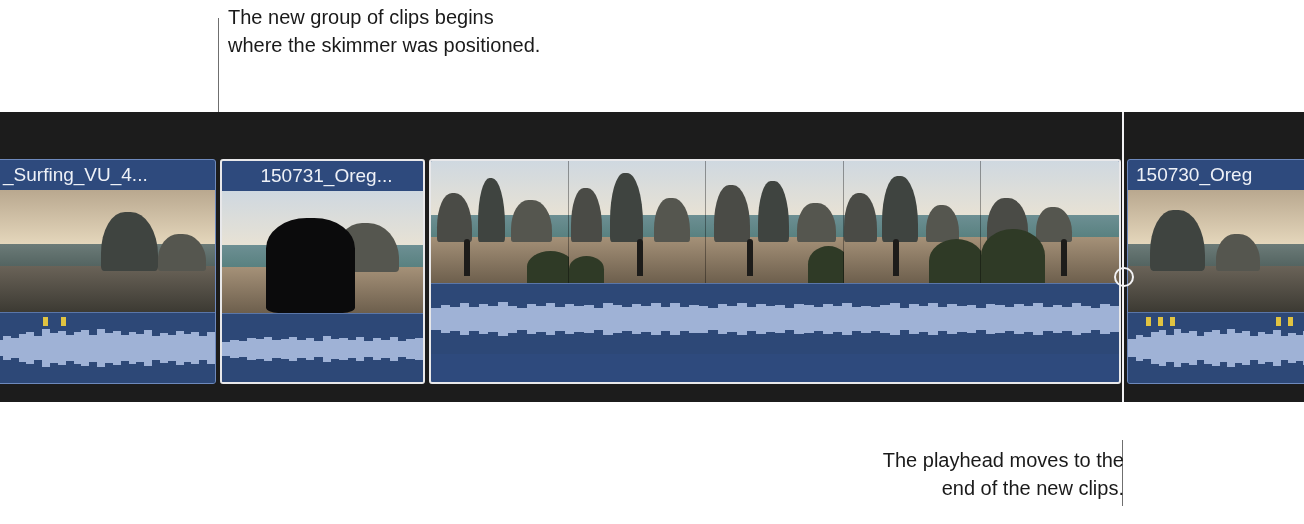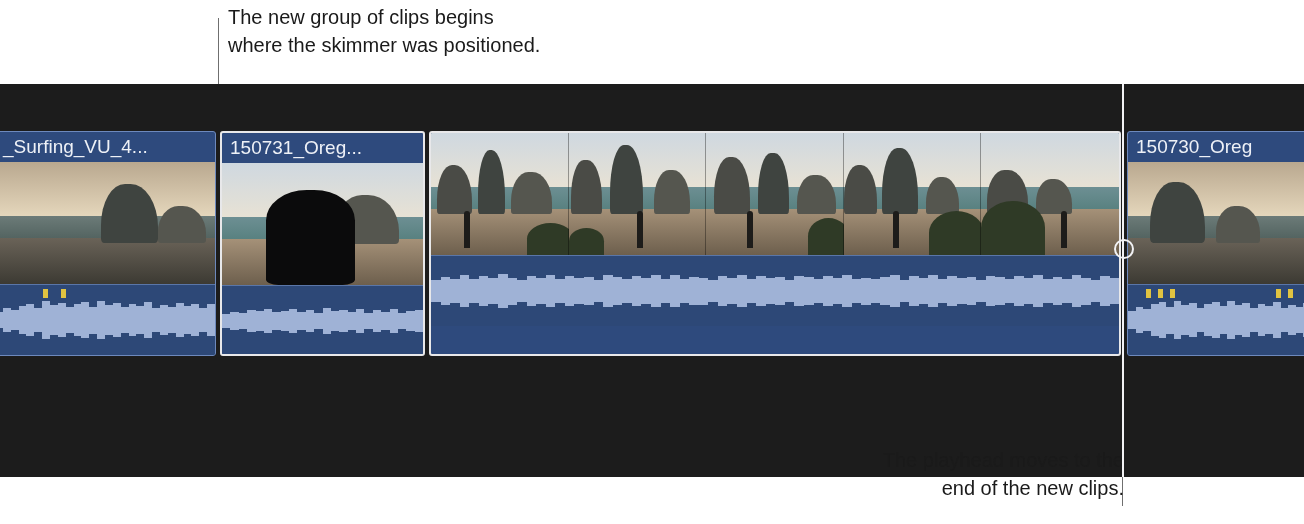--- a/index.html
+++ b/index.html
@@ -46,40 +46,41 @@
   #leader-bottom {
     left: 1122px;
     top: 440px;
     height: 66px;
   }
 
   
   #timeline {
     position: absolute;
     left: 0;
-    top: 84px;
+    top: 112px;
     width: 1304px;
-    height: 393px;
+    height: 290px;
     background: #1c1c1c;
     overflow: hidden;
   }
 
   .clip {
     position: absolute;
     top: 47px;
     height: 225px;
     background: #2e4a7d;
     border: 1px solid #6d89bd;
     border-radius: 3px;
     box-sizing: border-box;
     overflow: hidden;
   }
   .clip.selected {
     border-color: #e8e8ea;
     border-width: 2px;
+    text-align: center;
   }
   .clip-title {
     position: relative;
     height: 30px;
     line-height: 30px;
     padding-left: 8px;
     color: #eef1f7;
     font-size: 19px;
     white-space: nowrap;
     overflow: hidden;

